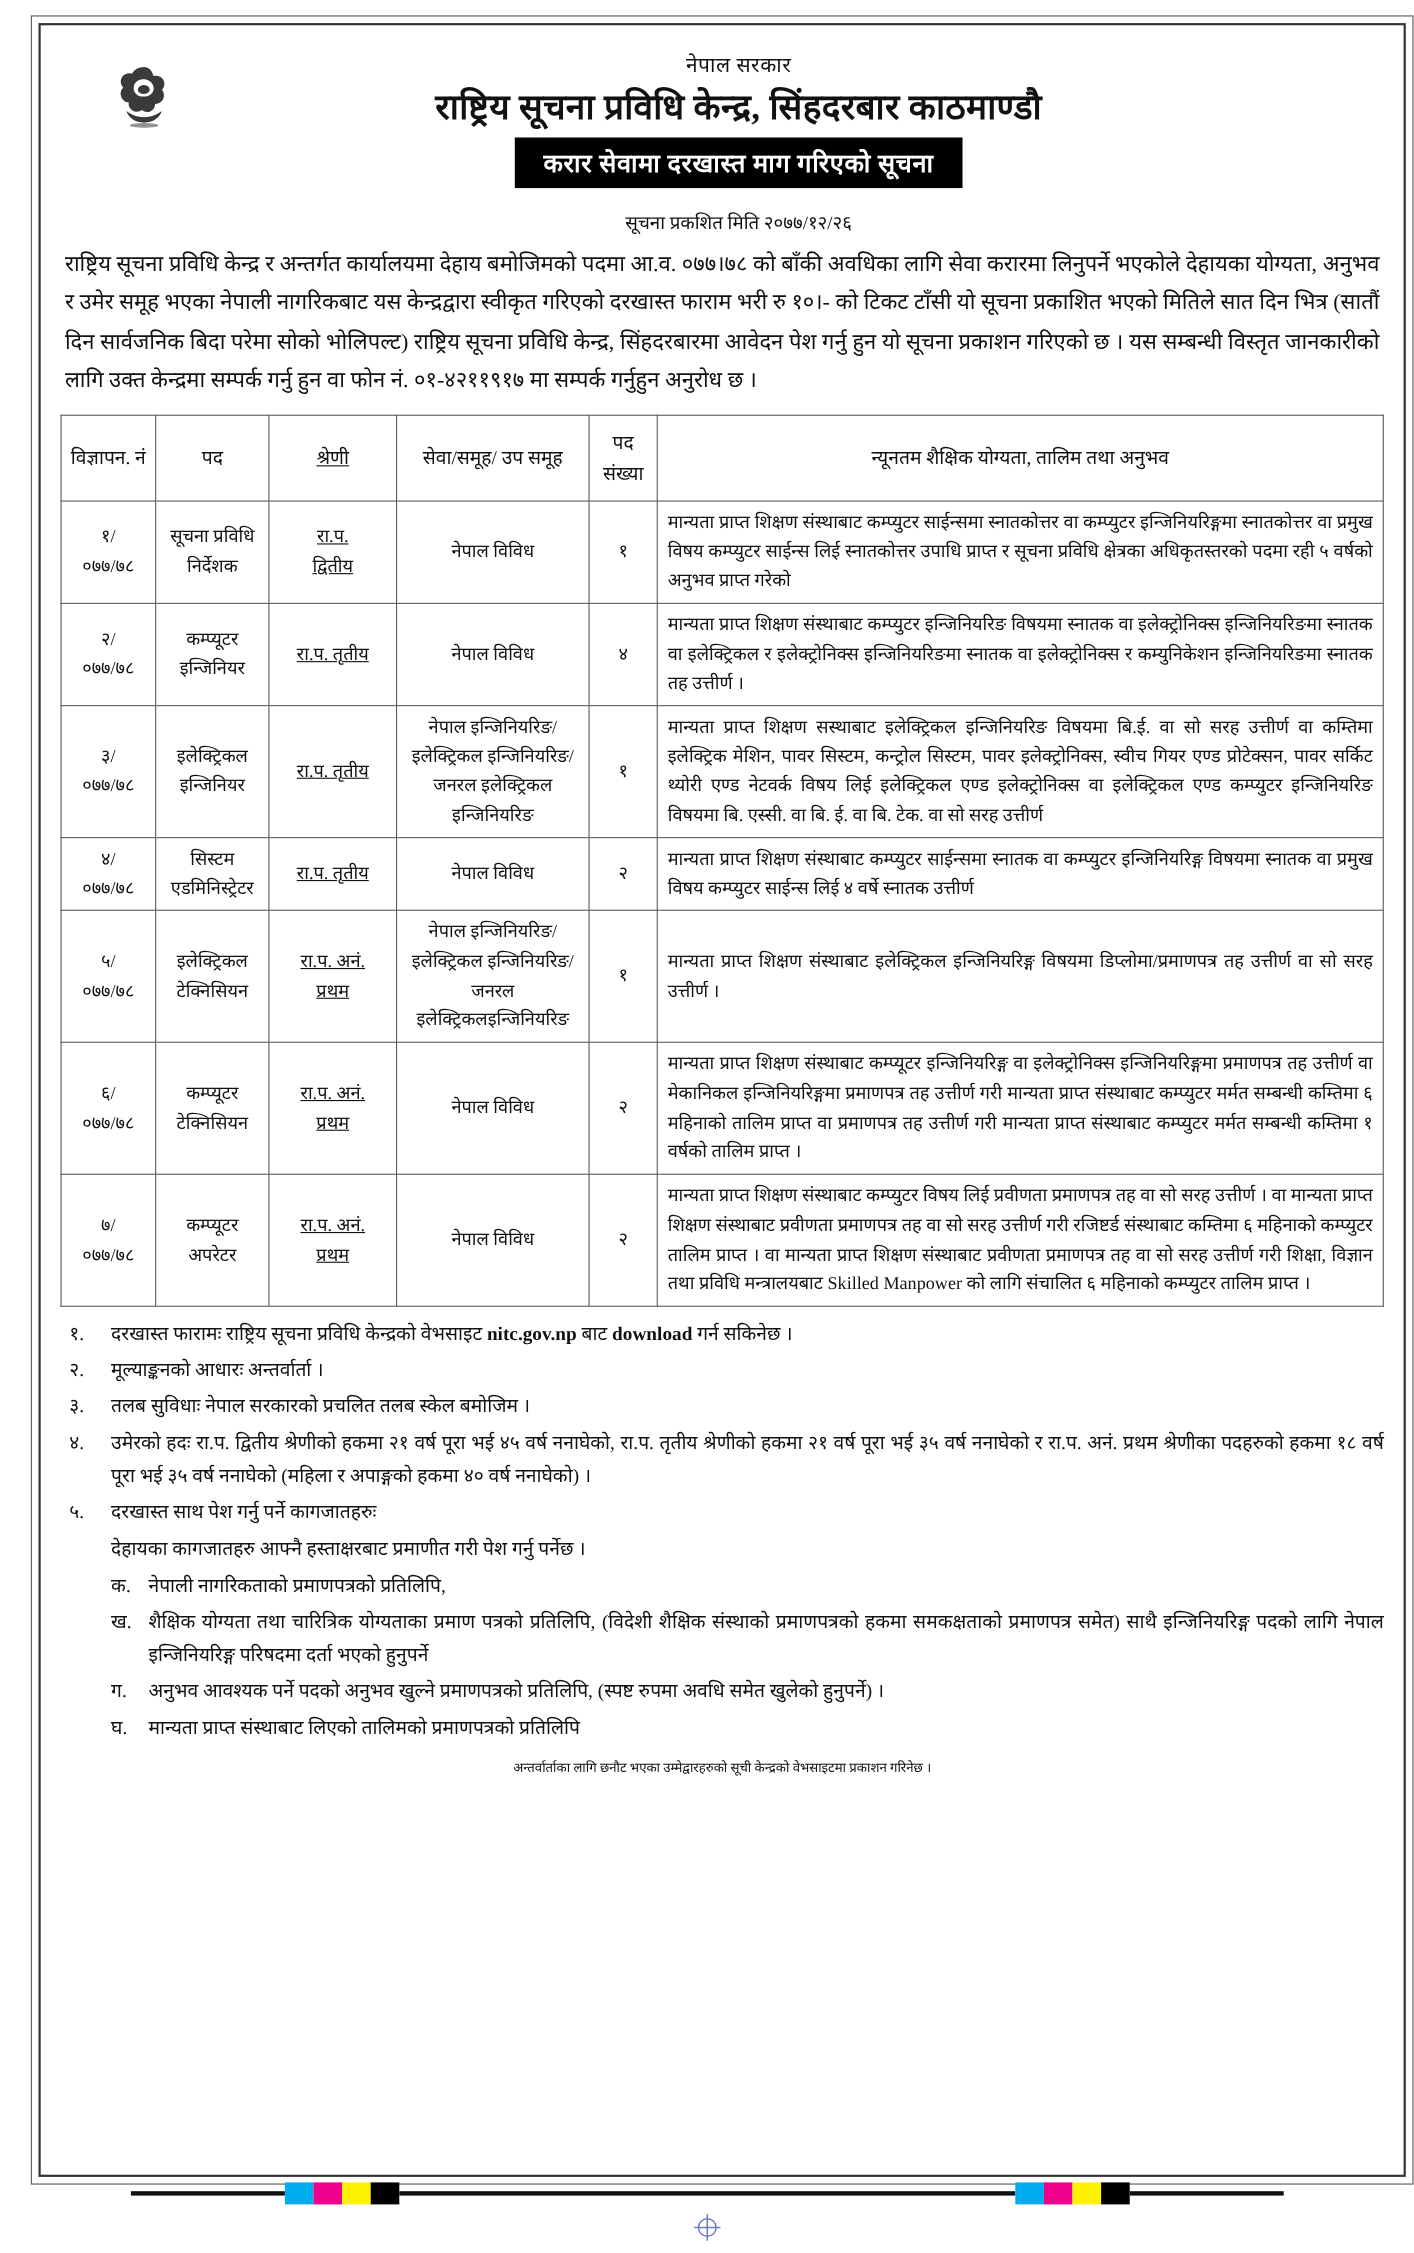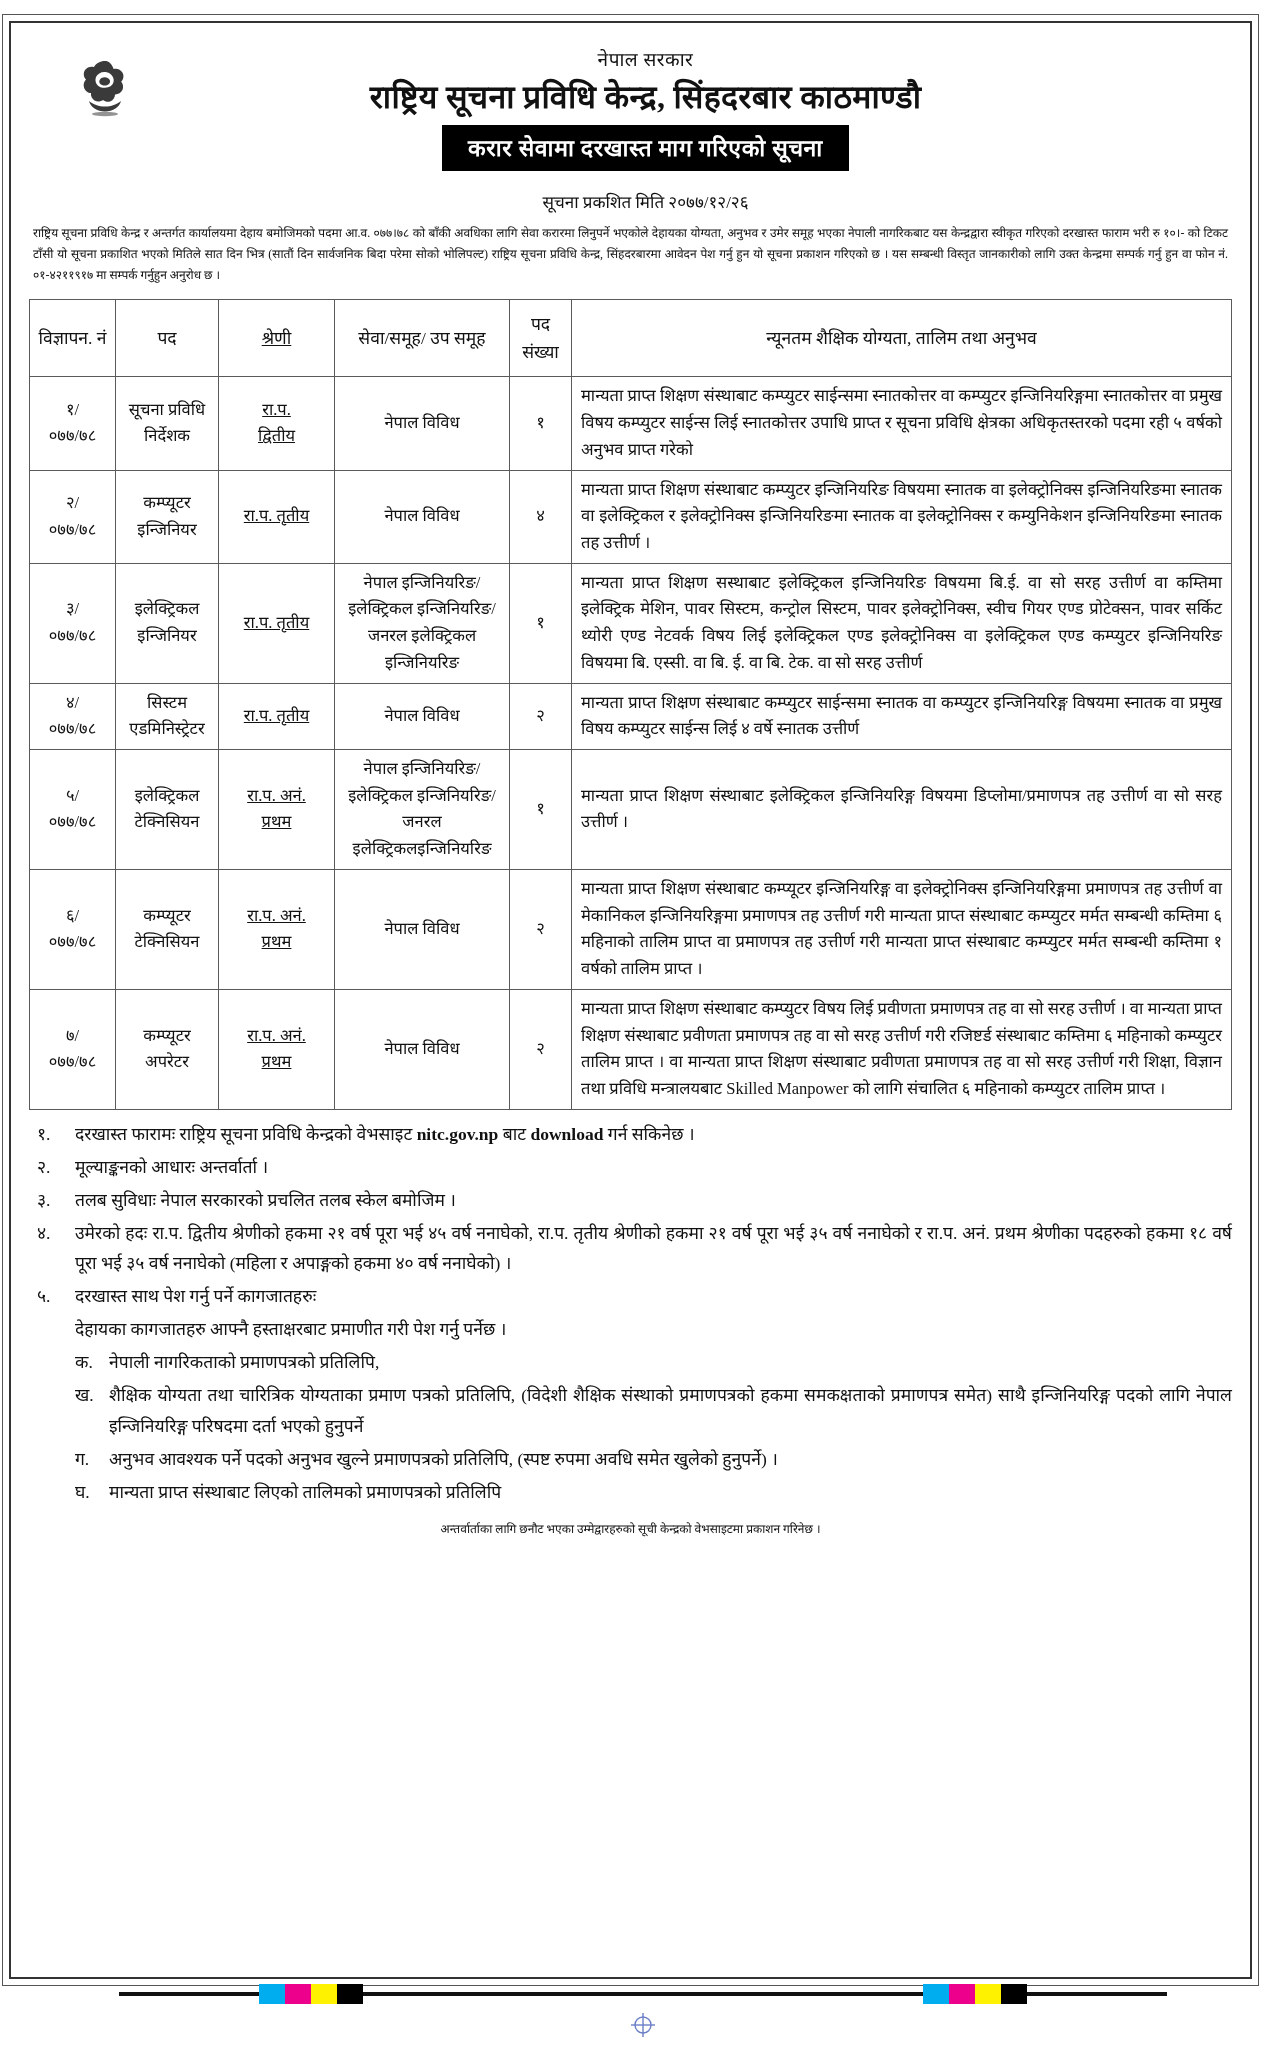--- a/index.html
+++ b/index.html
@@ -8,21 +8,21 @@
     width:1285px; height:2048px;
     background:#ffffff;
     font-family:"Liberation Serif", "DejaVu Serif", serif;
     color:#111;
     position:relative;
     overflow:hidden;
   }
   
   .page-frame{
     position:absolute;
-    left:2px; top:14px;
+    left:28px; top:14px;
     width:1257px; height:1972px;
     border:1px solid #555;
     padding:6px;
   }
   .page-inner{
     width:100%; height:100%;
     border:2px solid #333;
     padding:10px 18px 6px 18px;
     position:relative;
   }
@@ -60,21 +60,21 @@
   }
   .pubdate{
     text-align:center;
     font-size:17px;
     margin-top:19px;
     padding-left:30px;
   }
   
   .intro{
     margin-top:10px;
-    font-size:12px;
+    font-size:20px;
     line-height:1.78;
     text-align:justify;
     text-justify:inter-word;
     padding:0 4px;
   }
   
   table.vac{
     width:100%;
     border-collapse:collapse;
     margin-top:12px;

